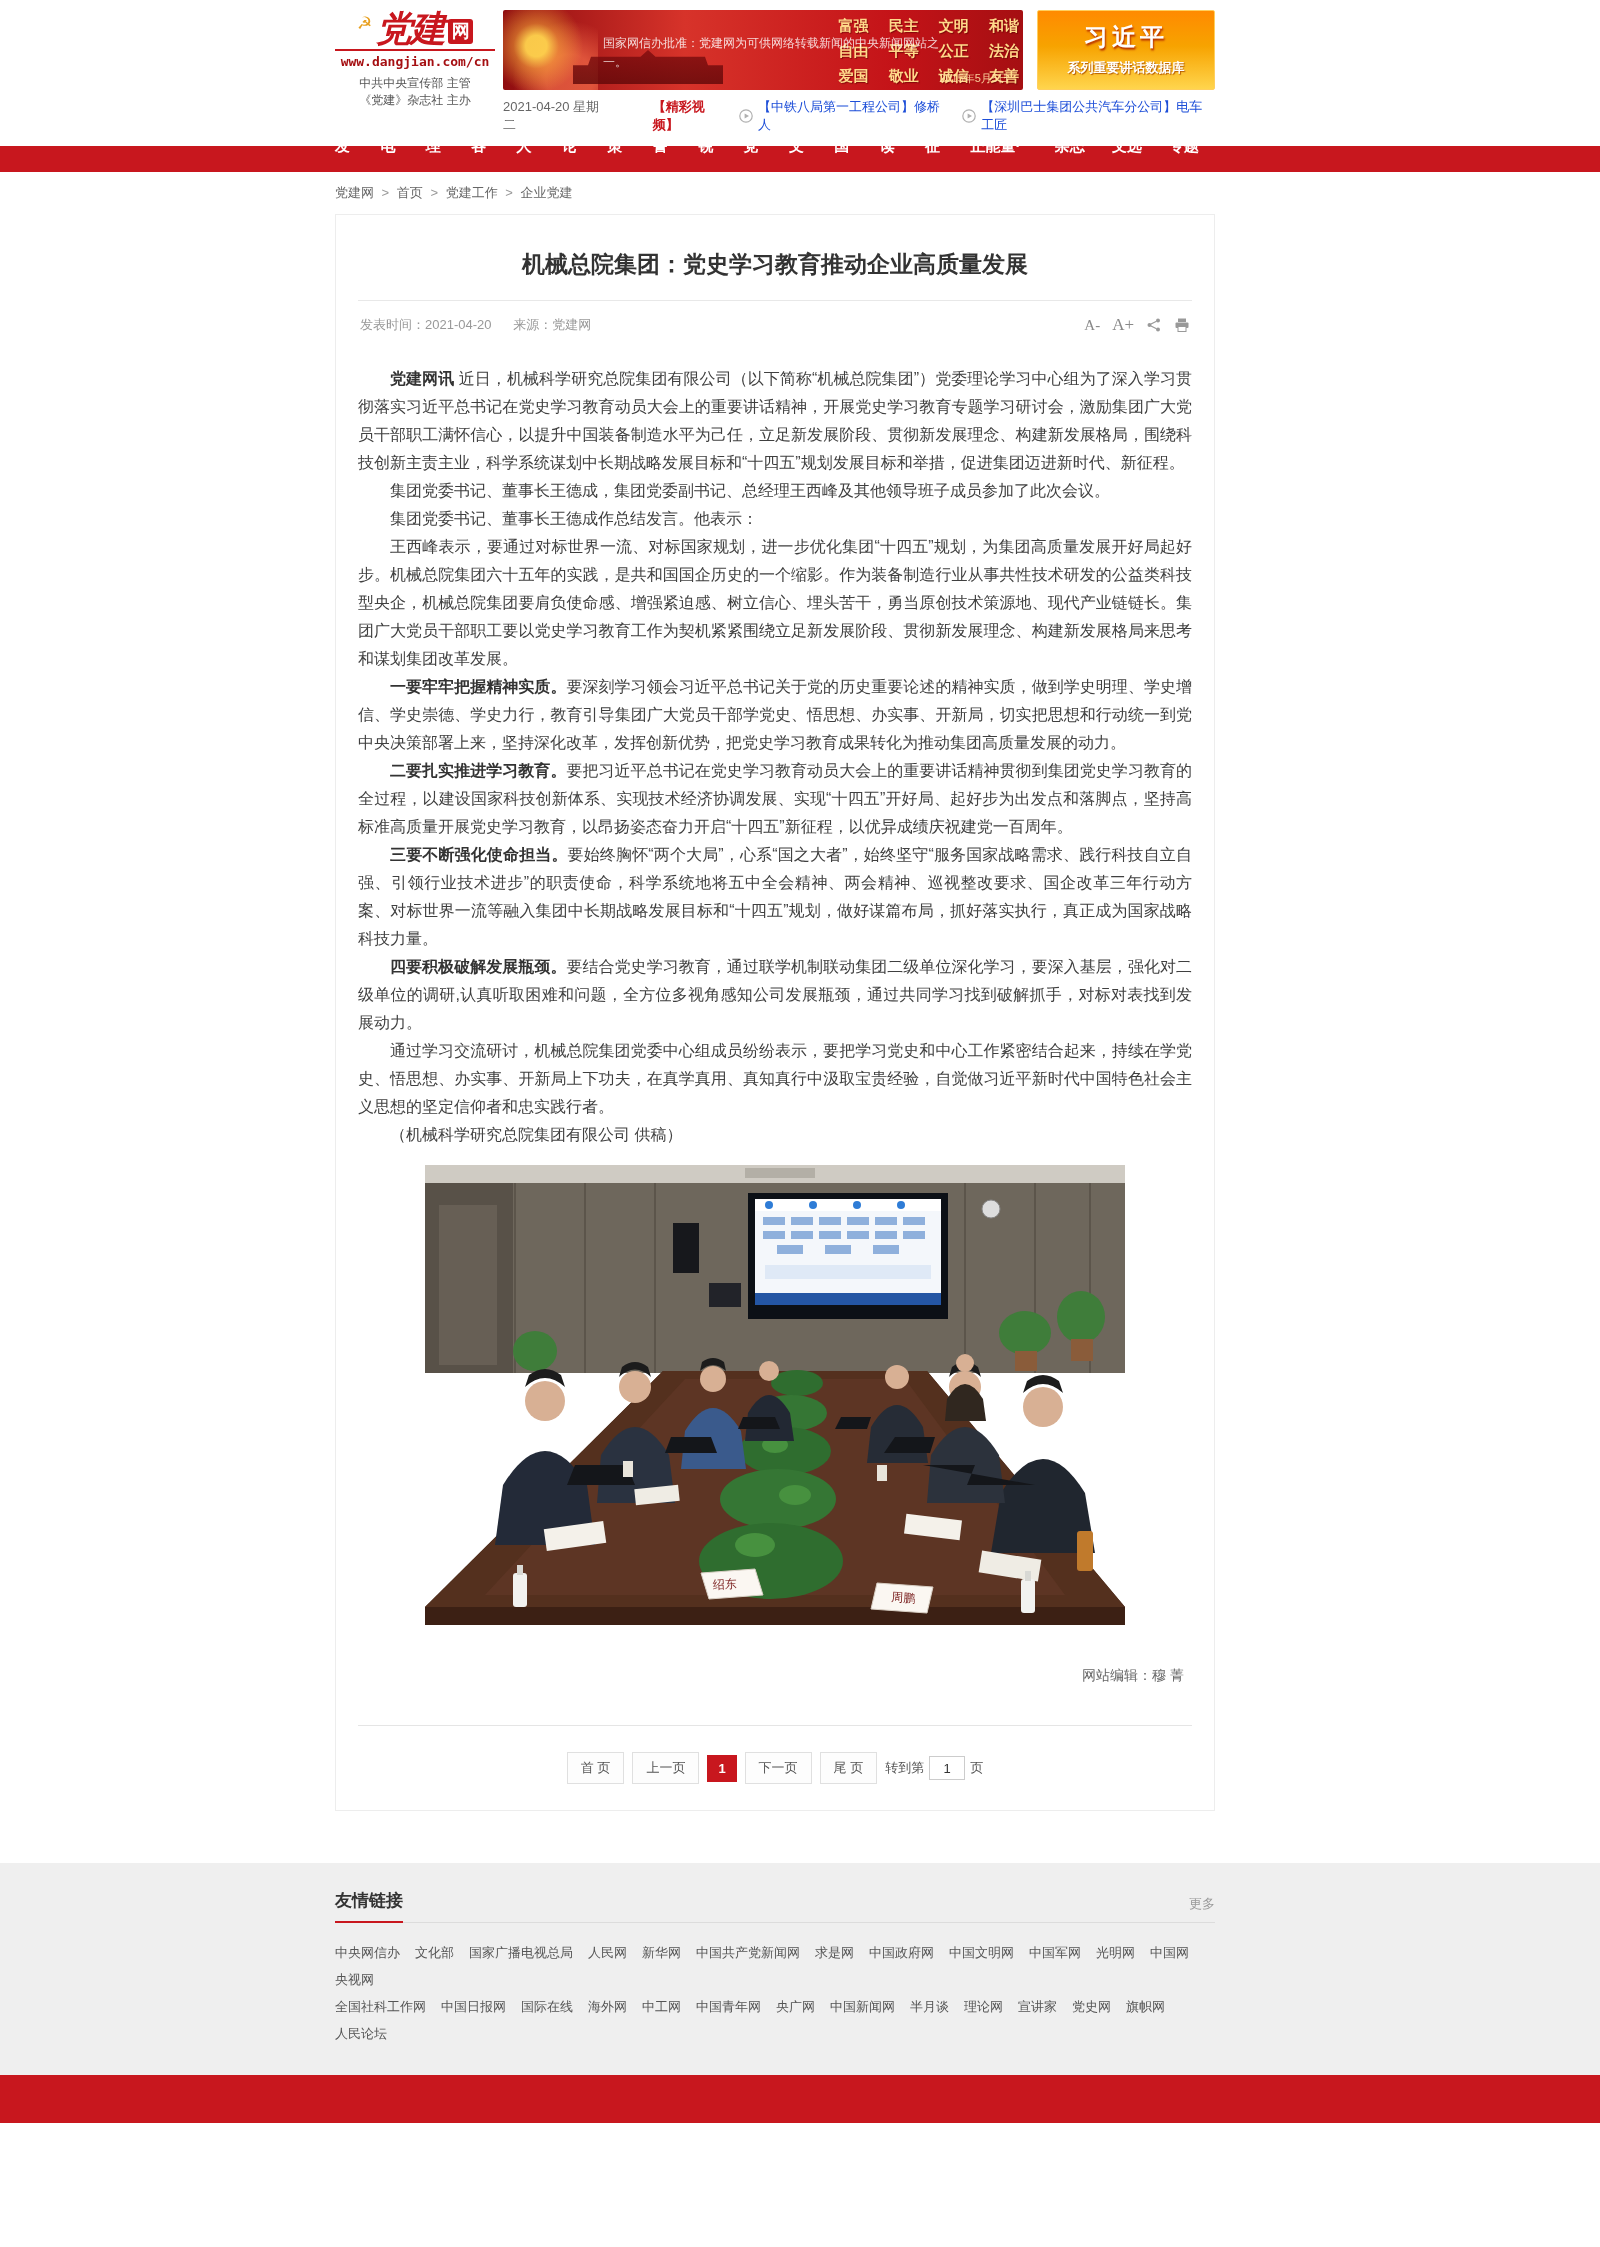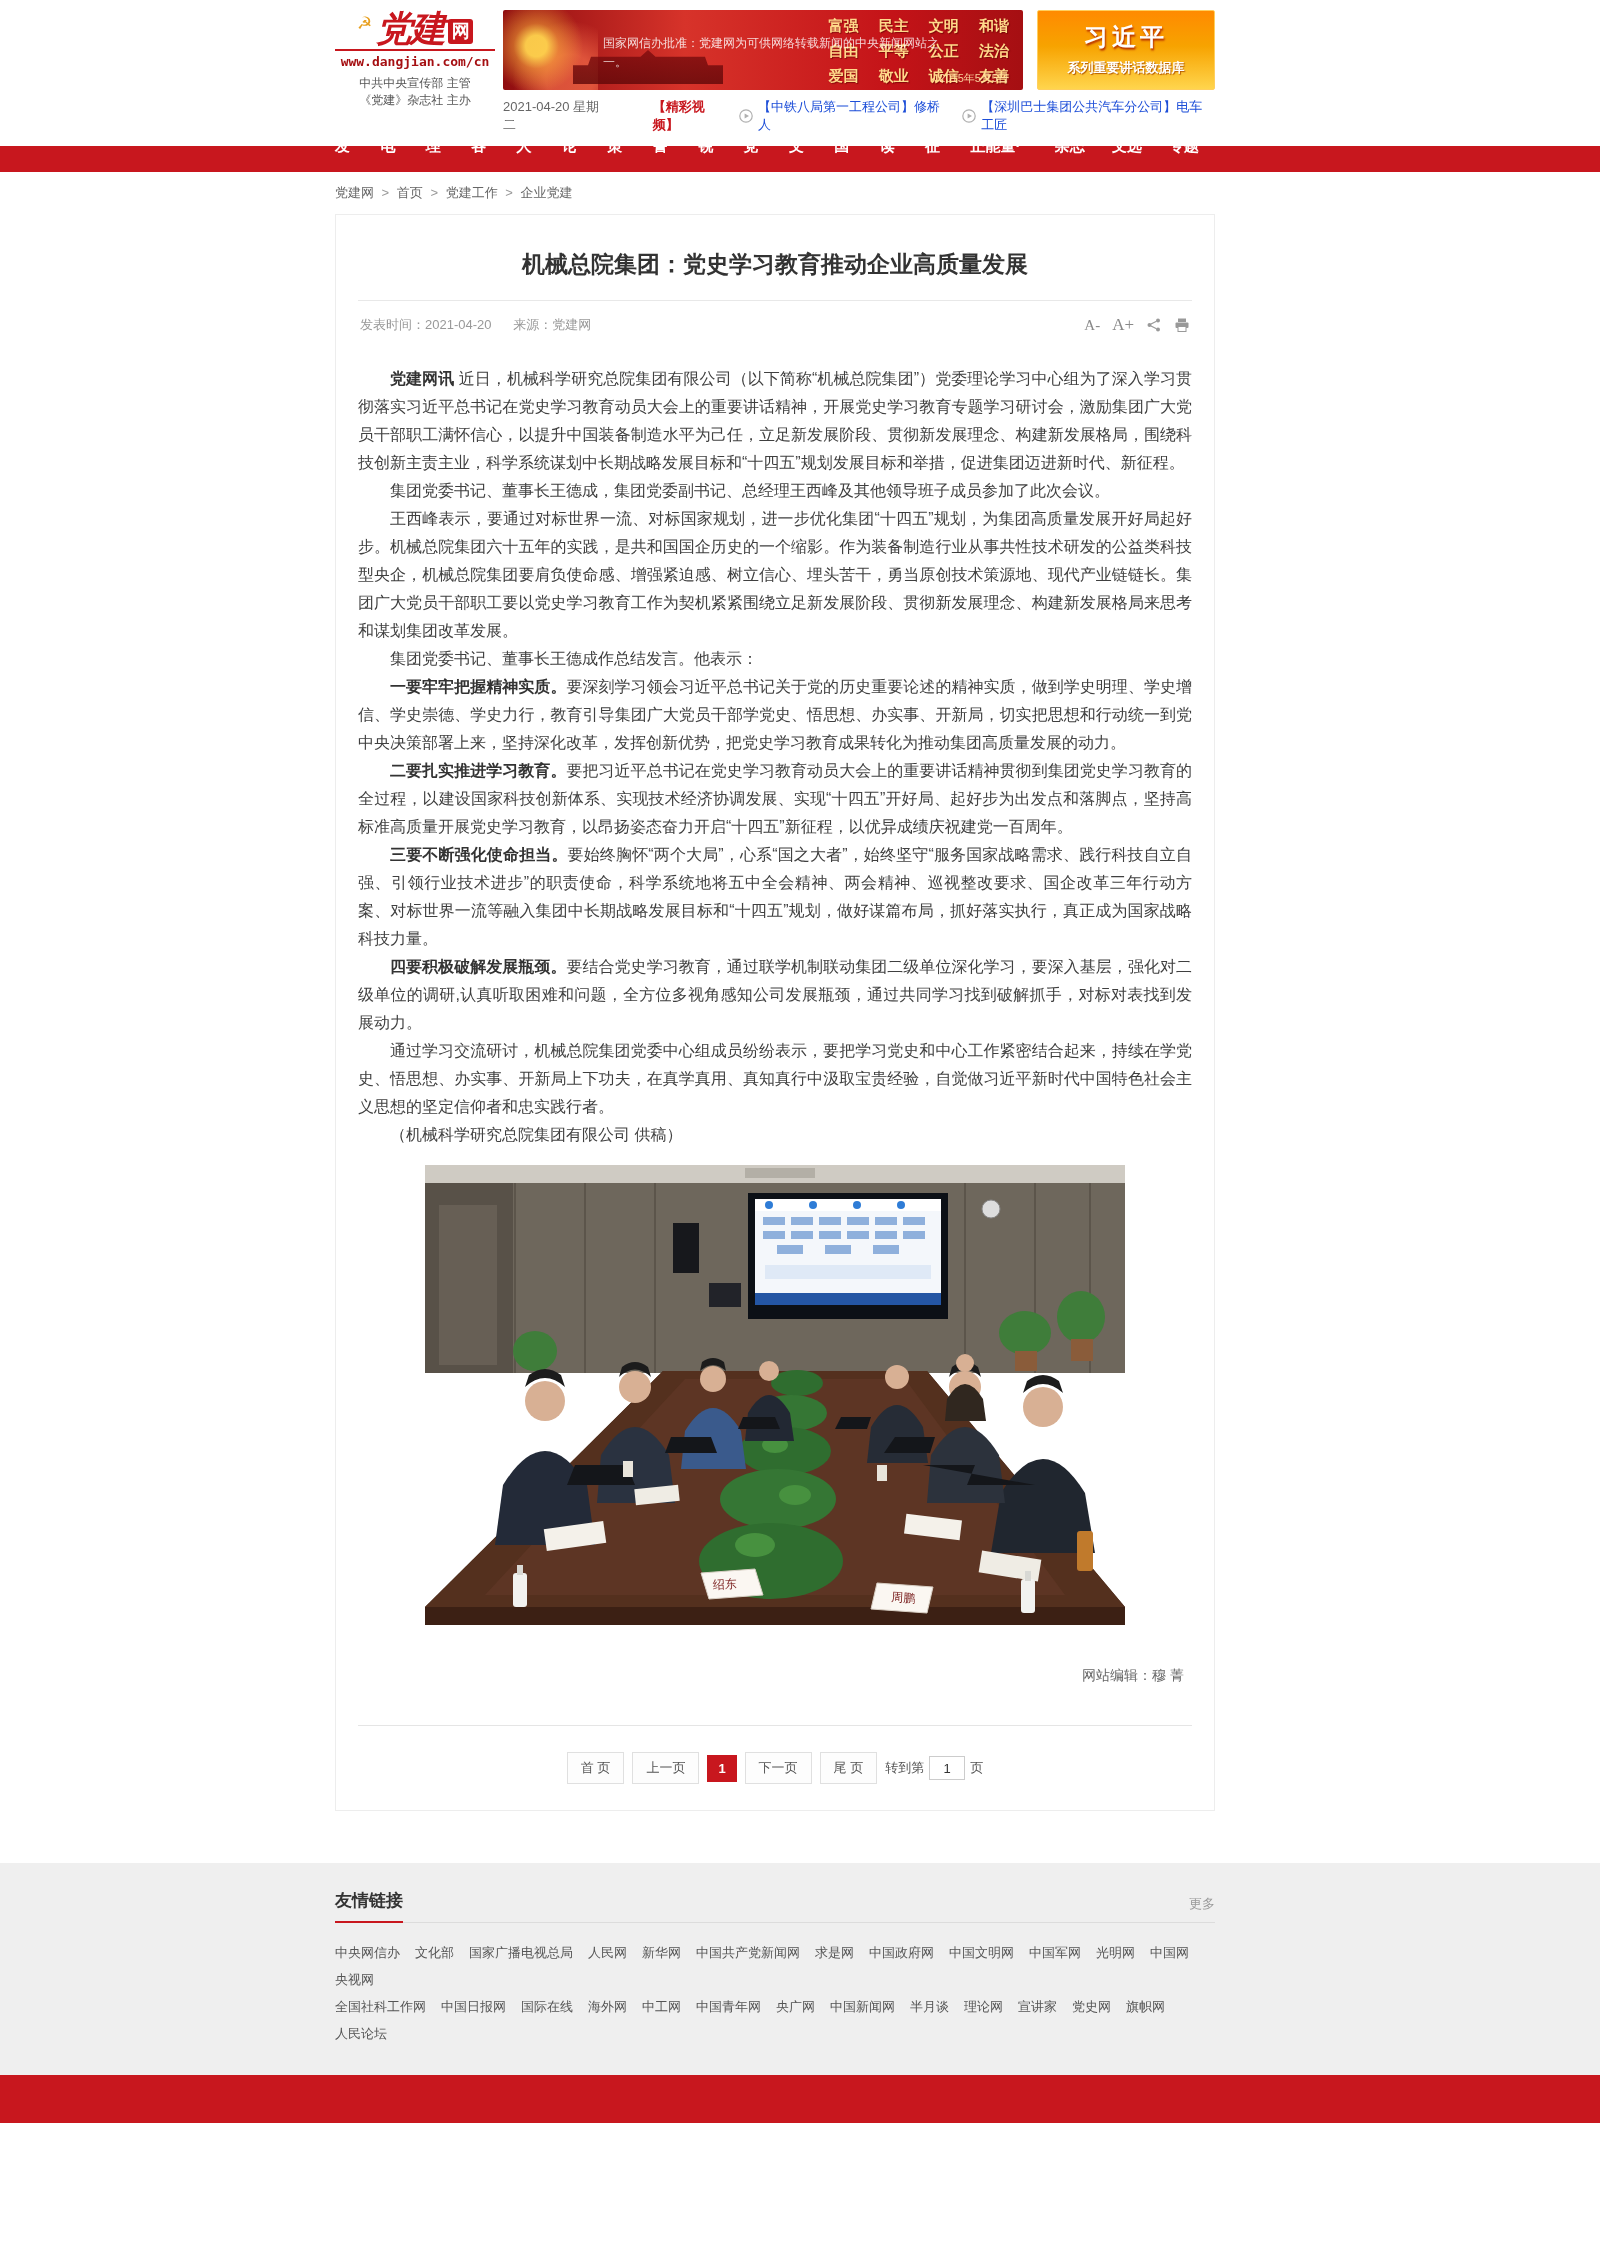--- a/index.html
+++ b/index.html
@@ -17,21 +17,21 @@
   .logo-net { background:#c8171e; color:#fff; font-size:18px; font-weight:bold; width:25px; height:25px; line-height:25px; border-radius:3px; display:inline-block; margin-bottom:2px; }
   .logo-url { border-top:2px solid #c8171e; margin-top:3px; padding-top:3px; font-family:"DejaVu Sans Mono",monospace; font-weight:bold; font-size:13px; color:#a50f12; }
   .logo-sub { font-size:12px; color:#555; line-height:17px; margin-top:6px; }
   .header-right { flex:1; margin-left:8px; }
   .banners { display:flex; gap:14px; height:80px; }
   .banner-center { position:relative; flex:1; background:linear-gradient(90deg,#8f0d10,#d7332a 35%,#c41318 75%,#a50f12); overflow:hidden; border-radius:2px; }
   .bc-deco { position:absolute; left:0; top:0; width:95px; height:100%;
     background:radial-gradient(circle at 35% 45%, rgba(255,211,77,.95) 0 14%, rgba(255,180,60,.5) 30%, transparent 62%),
                radial-gradient(circle at 70% 85%, rgba(255,120,80,.6) 0 25%, transparent 60%); }
   .bc-tiananmen { position:absolute; left:70px; bottom:6px; width:150px; height:34px; background:linear-gradient(180deg,#7e0c0e,#5f0708); clip-path:polygon(0 100%,0 45%,10% 45%,12% 20%,45% 20%,50% 0,55% 20%,88% 20%,90% 45%,100% 45%,100% 100%); opacity:.8; }
-  .bc-values { position:absolute; right:14px; top:3px; text-align:right; color:#ffd98a; font-weight:bold; font-size:15px; line-height:25px; word-spacing:16px; text-shadow:1px 1px 1px rgba(90,0,0,.6); }
+  .bc-values { position:absolute; right:4px; top:3px; text-align:right; color:#ffd98a; font-weight:bold; font-size:15px; line-height:25px; word-spacing:16px; text-shadow:1px 1px 1px rgba(90,0,0,.6); }
   .bc-approve { position:absolute; left:100px; top:24px; width:340px; font-size:12px; line-height:19px; color:rgba(255,255,255,.82); }
   .bc-date { position:absolute; right:14px; bottom:4px; font-size:11px; color:#ffe2a8; opacity:.9; }
   .banner-right { flex:none; width:178px; background:linear-gradient(180deg,#ff8a00,#f7a300 45%,#ffd54d); border:1px solid #ffcf5e; border-radius:2px; text-align:center; padding-top:10px; }
   .br-l1 { font-size:24px; font-weight:bold; color:#fff; text-shadow:1px 2px 2px #b32b00; letter-spacing:4px; }
   .br-l2 { font-size:13px; font-weight:bold; color:#fff; text-shadow:1px 1px 1px #b35900; margin-top:6px; }
   .info-row { display:flex; align-items:center; margin-top:8px; font-size:13px; color:#666; }
   .info-date { margin-right:46px; }
   .video-label { color:#c8171e; font-weight:bold; margin-right:12px; }
   .video-links { display:flex; gap:20px; color:#1d4ed8;justify-content:space-between; }
   .video-item { display:flex; align-items:center; gap:5px; }
@@ -195,22 +195,22 @@
             <rect x="4" y="9.5" width="8" height="5" fill="#fff" stroke="#999"></rect>
           </svg>
       </span>
     </div>
   </div>
 
   <div class="article-body">
 
   <p class="para"><b class="plead">党建网讯</b><span> 近日，机械科学研究总院集团有限公司（以下简称“机械总院集团”）党委理论学习中心组为了深入学习贯彻落实习近平总书记在党史学习教育动员大会上的重要讲话精神，开展党史学习教育专题学习研讨会，激励集团广大党员干部职工满怀信心，以提升中国装备制造水平为己任，立足新发展阶段、贯彻新发展理念、构建新发展格局，围绕科技创新主责主业，科学系统谋划中长期战略发展目标和“十四五”规划发展目标和举措，促进集团迈进新时代、新征程。</span></p>
       <p class="para"><b class="plead"></b><span>集团党委书记、董事长王德成，集团党委副书记、总经理王西峰及其他领导班子成员参加了此次会议。</span></p>
+      <p class="para"><b class="plead"></b><span>集团党委书记、董事长王德成作总结发言。他表示：</span></p>
       <p class="para"><b class="plead"></b><span>王西峰表示，要通过对标世界一流、对标国家规划，进一步优化集团“十四五”规划，为集团高质量发展开好局起好步。机械总院集团六十五年的实践，是共和国国企历史的一个缩影。作为装备制造行业从事共性技术研发的公益类科技型央企，机械总院集团要肩负使命感、增强紧迫感、树立信心、埋头苦干，勇当原创技术策源地、现代产业链链长。集团广大党员干部职工要以党史学习教育工作为契机紧紧围绕立足新发展阶段、贯彻新发展理念、构建新发展格局来思考和谋划集团改革发展。</span></p>
-      <p class="para"><b class="plead"></b><span>集团党委书记、董事长王德成作总结发言。他表示：</span></p>
       <p class="para"><b class="plead">一要牢牢把握精神实质。</b><span>要深刻学习领会习近平总书记关于党的历史重要论述的精神实质，做到学史明理、学史增信、学史崇德、学史力行，教育引导集团广大党员干部学党史、悟思想、办实事、开新局，切实把思想和行动统一到党中央决策部署上来，坚持深化改革，发挥创新优势，把党史学习教育成果转化为推动集团高质量发展的动力。</span></p>
       <p class="para"><b class="plead">二要扎实推进学习教育。</b><span>要把习近平总书记在党史学习教育动员大会上的重要讲话精神贯彻到集团党史学习教育的全过程，以建设国家科技创新体系、实现技术经济协调发展、实现“十四五”开好局、起好步为出发点和落脚点，坚持高标准高质量开展党史学习教育，以昂扬姿态奋力开启“十四五”新征程，以优异成绩庆祝建党一百周年。</span></p>
       <p class="para"><b class="plead">三要不断强化使命担当。</b><span>要始终胸怀“两个大局”，心系“国之大者”，始终坚守“服务国家战略需求、践行科技自立自强、引领行业技术进步”的职责使命，科学系统地将五中全会精神、两会精神、巡视整改要求、国企改革三年行动方案、对标世界一流等融入集团中长期战略发展目标和“十四五”规划，做好谋篇布局，抓好落实执行，真正成为国家战略科技力量。</span></p>
       <p class="para"><b class="plead">四要积极破解发展瓶颈。</b><span>要结合党史学习教育，通过联学机制联动集团二级单位深化学习，要深入基层，强化对二级单位的调研,认真听取困难和问题，全方位多视角感知公司发展瓶颈，通过共同学习找到破解抓手，对标对表找到发展动力。</span></p>
       <p class="para"><b class="plead"></b><span>通过学习交流研讨，机械总院集团党委中心组成员纷纷表示，要把学习党史和中心工作紧密结合起来，持续在学党史、悟思想、办实事、开新局上下功夫，在真学真用、真知真行中汲取宝贵经验，自觉做习近平新时代中国特色社会主义思想的坚定信仰者和忠实践行者。</span></p>
       <p class="para"><b class="plead"></b><span>（机械科学研究总院集团有限公司 供稿）</span></p>
     </div>
 
   <div class="photo-wrap">
     <svg viewBox="0 0 700 460" width="700" height="460">

